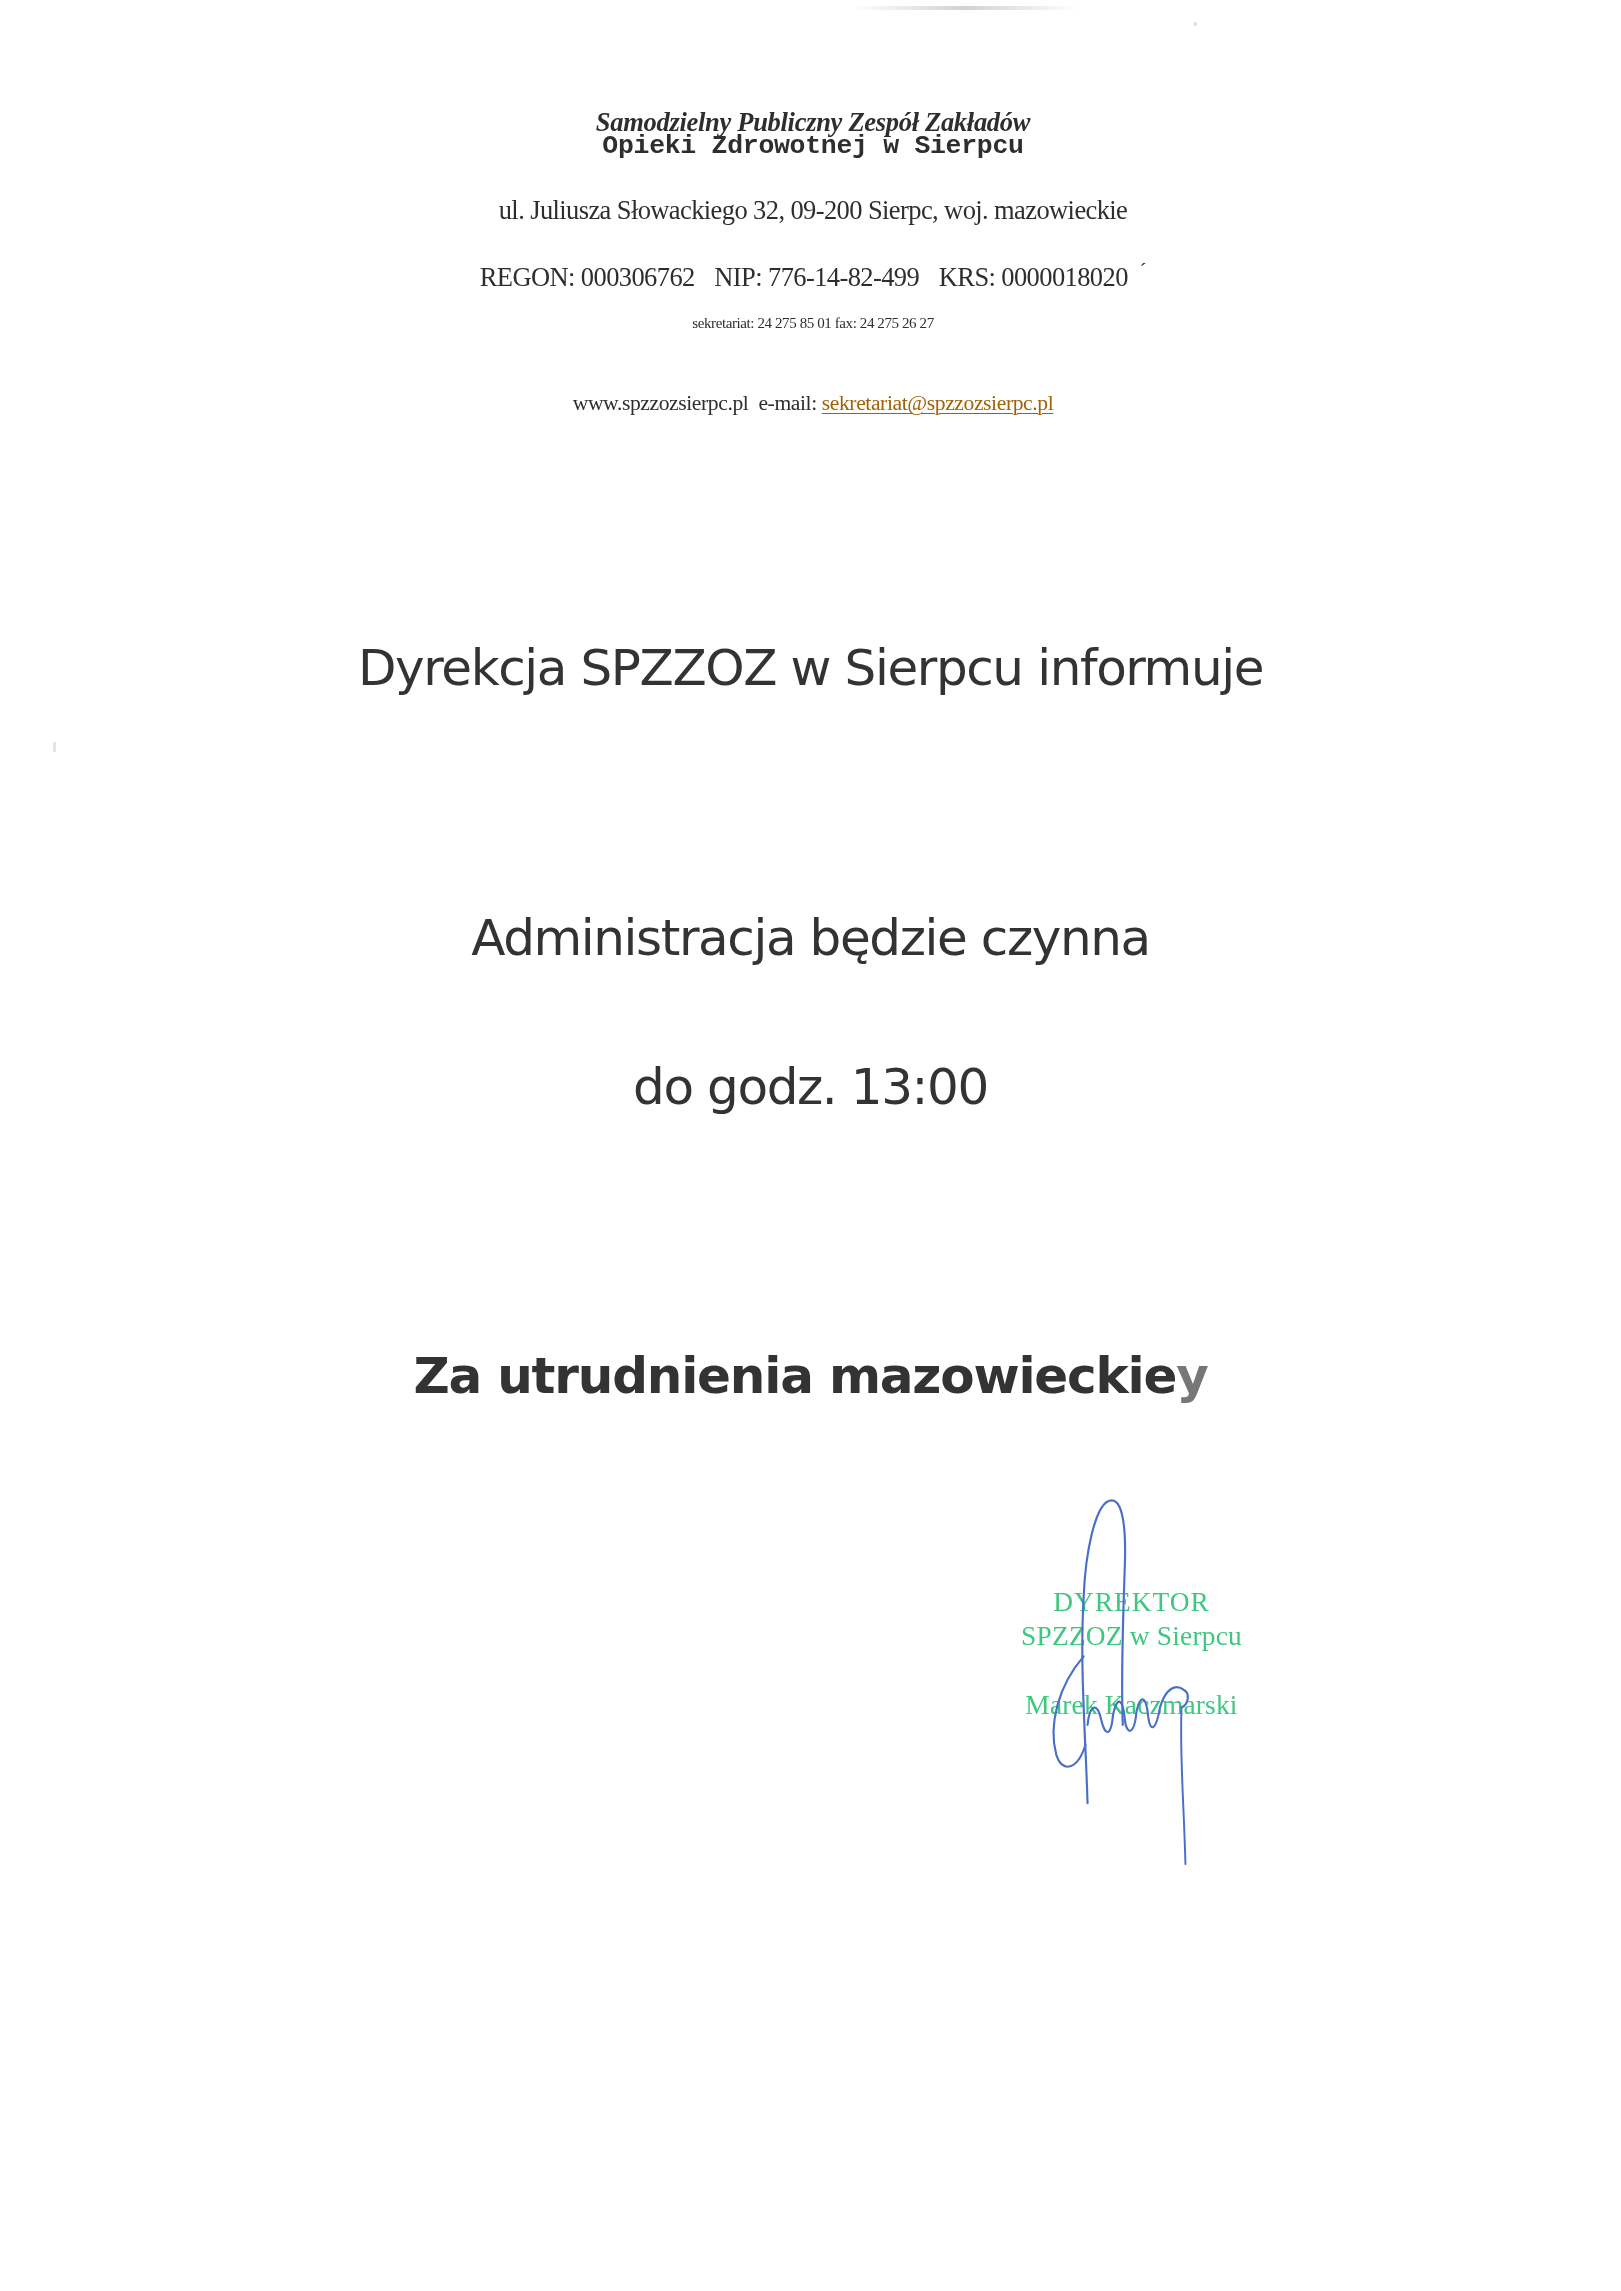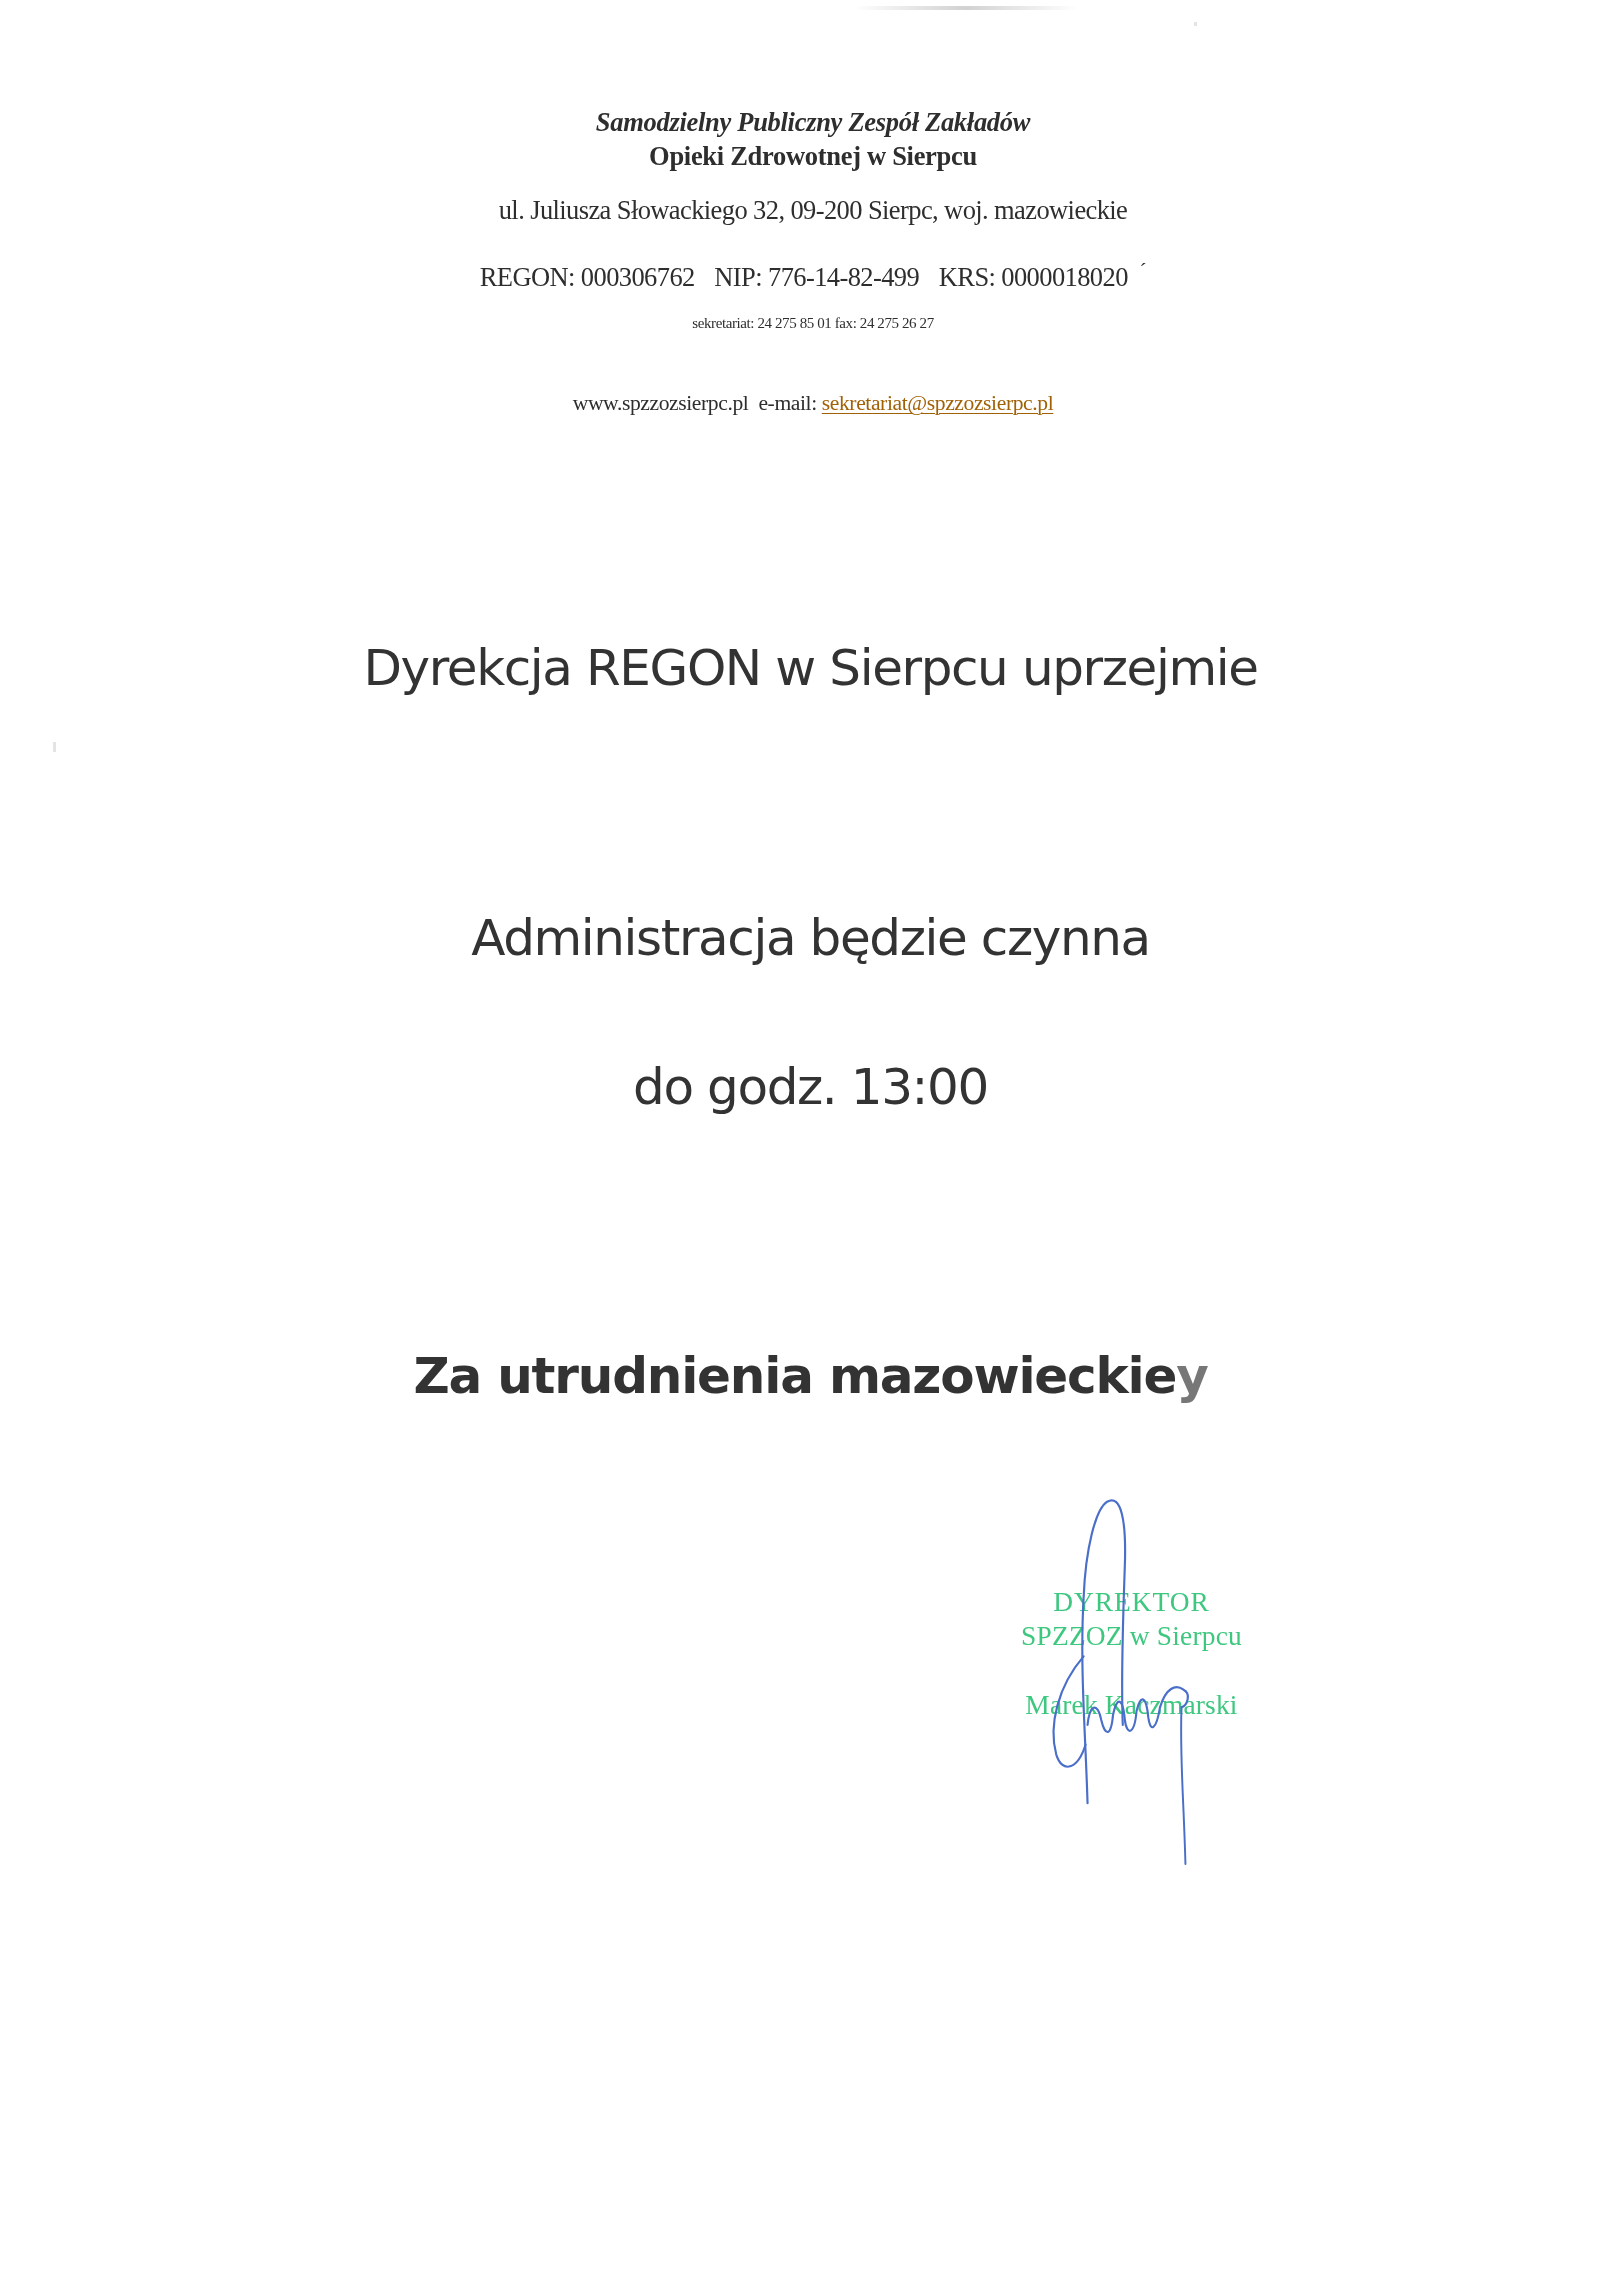--- a/index.html
+++ b/index.html
@@ -57,21 +57,21 @@
       color: #2e2e2e;
       white-space: nowrap;
     }
     .hdr-title {
       font-weight: bold;
       font-size: 26.5px;
       line-height: 33px;
       letter-spacing: -0.3px;
     }
     .hdr-title.l1 { top: 106px; font-style: italic; }
-    .hdr-title.l2 { top: 140px; left: 372px; }
+    .hdr-title.l2 { top: 130px; left: 372px; font-family: Liberation Mono, monospace; }
     .hdr-addr {
       top: 194px;
       font-size: 26.5px;
       line-height: 33px;
       letter-spacing: -0.6px;
     }
     .hdr-ids {
       top: 261px;
       font-size: 26.5px;
       line-height: 33px;
@@ -168,21 +168,21 @@
   <div class="hdr hdr-addr">ul. Juliusza Słowackiego 32, 09-200 Sierpc, woj. mazowieckie</div>
   <div class="hdr hdr-ids">
     <span>REGON: 000306762</span><span class="gap"></span><span>NIP: 776-14-82-499</span><span class="gap"></span><span>KRS: 0000018020</span><span class="tick">´</span>
   </div>
   <div class="hdr hdr-phone">sekretariat: 24 275 85 01 fax: 24 275 26 27</div>
   <div class="hdr hdr-web">
     <span>www.spzzozsierpc.pl</span>&nbsp;&nbsp;<span>e-mail:</span>
     <span class="email">sekretariat@spzzozsierpc.pl</span>
   </div>
 
-  <div class="msg m1">Dyrekcja REGON w Sierpcu uprzejmie</div>
+  <div class="msg m1">Dyrekcja SPZZOZ w Sierpcu informuje</div>
   <div class="msg m3">Administracja będzie czynna</div>
   <div class="msg m4">do godz. 13:00</div>
   <div class="msg m5"><span>Za utrudnienia mazowieckie</span><span class="faded">y</span></div>
 
   <div class="stamp s1">DYREKTOR</div>
   <div class="stamp s2">SPZZOZ w Sierpcu</div>
   <div class="stamp s3">Marek Kaczmarski</div>
 
   <div class="signature">
     <svg viewBox="0 0 240 400" xmlns="http://www.w3.org/2000/svg">

